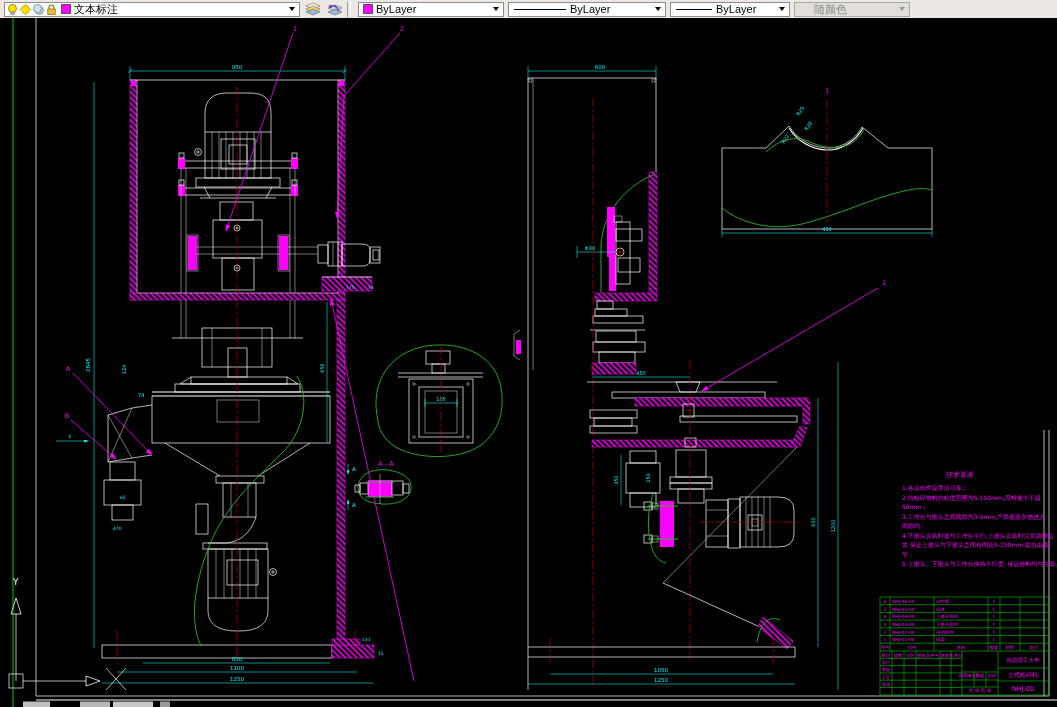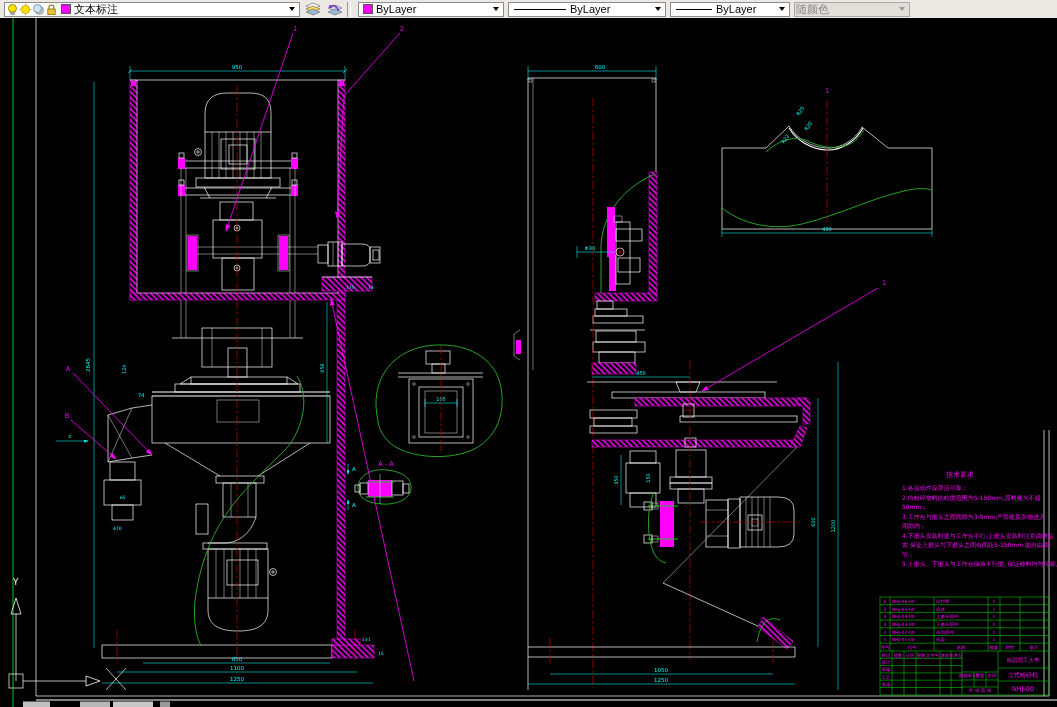--- a/index.html
+++ b/index.html
@@ -105,21 +105,21 @@
 
   <div class="combo" style="width:120px;">
     <span class="linesample" style="width:36px;"></span>
     <span>ByLayer</span>
     <span class="arrow">
         <span class="tri"></span>
       </span>
   </div>
 
   <div class="combo disabled" style="width:116px;">
-    <span style="margin-left:0;">随颜色</span>
+    <span style="margin-left:18px;">随颜色</span>
     <span class="arrow">
         <span class="tri gray"></span>
       </span>
   </div>
 </div>
 
 <div id="canvas">
 <svg width="1057" height="689" viewBox="0 18 1057 689">
 <defs>
   <pattern id="hp" width="4" height="4" patternUnits="userSpaceOnUse" patternTransform="rotate(45)">

